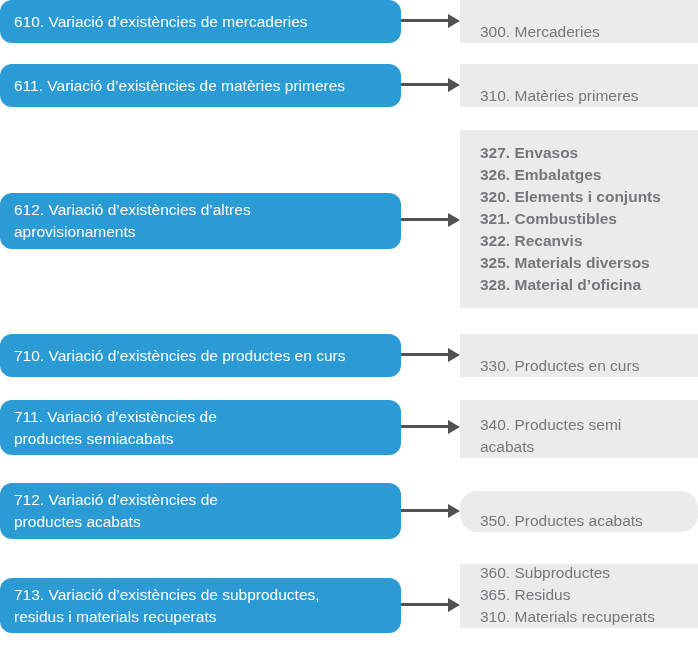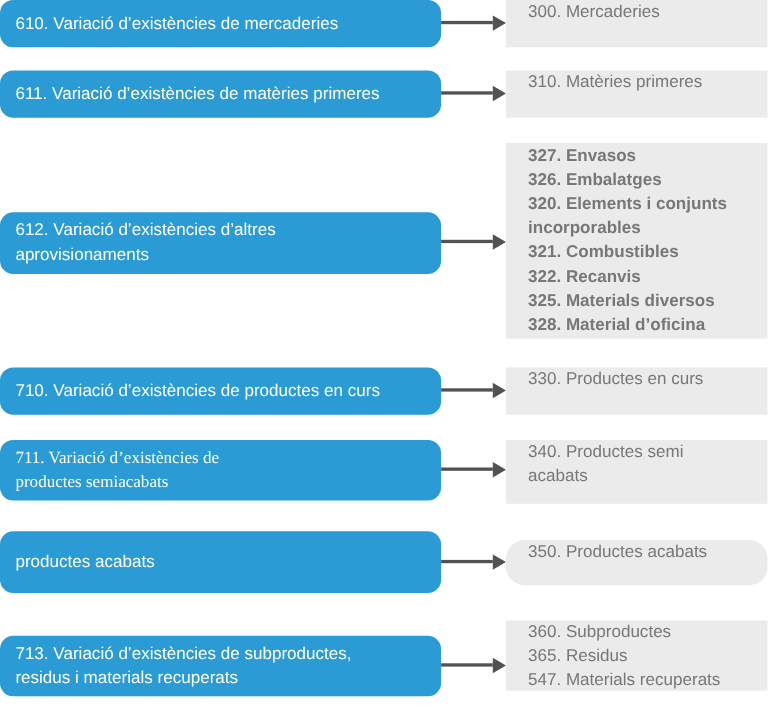--- a/index.html
+++ b/index.html
@@ -37,21 +37,21 @@
 
   
   .tgt {
     position: absolute;
     left: 460px;
     width: 238px;
     background: var(--gray-box, #EBEBEC);
     color: var(--gray-text, #76777A);
     display: flex;
     flex-direction: column;
-    justify-content: flex-start;
+    justify-content: flex-end;
     padding-left: 20px;
     padding-right: 6px;
     box-sizing: border-box;
   }
 
   
   .arrow {
     position: absolute;
     left: 401px;
     width: 59px;
@@ -74,21 +74,21 @@
     border-top: 7px solid transparent;
     border-bottom: 7px solid transparent;
     border-left: 12px solid var(--arrow, #515254);
   }
 
   
   .r1s { top: 0;    height: 43px; }   .r1g { top: 0;    height: 43px; }  .r1a { top: 14px;  }
   .r2s { top: 64px;  height: 43px; }  .r2g { top: 64px;  height: 43px; } .r2a { top: 78px;  }
   .r3s { top: 193px; height: 56px; }  .r3g { top: 130px; height: 178px; justify-content: center; font-weight: bold; } .r3a { top: 213px; }
   .r4s { top: 334px; height: 43px; }  .r4g { top: 334px; height: 43px; } .r4a { top: 348px; }
-  .r5s { top: 400px; height: 55px; font-family: Liberation Serif, serif; }  .r5g { top: 400px; height: 58px; } .r5a { top: 420px; }
+  .r5s { top: 400px; height: 55px; }  .r5g { top: 400px; height: 58px; } .r5a { top: 420px; }
   .r6s { top: 483px; height: 56px; }  .r6g { top: 491px; height: 41px; border-radius: 17px; } .r6a { top: 504px; }
   .r7s { top: 578px; height: 55px; }  .r7g { top: 564px; height: 64px; } .r7a { top: 598px; }
 
   .tl { white-space: nowrap; }
 </style>
 </head>
 <body>
 
 <div class="canvas">
 
@@ -124,21 +124,20 @@
       <div class="tl">aprovisionaments</div>
     </div>
     <div class="arrow r3a">
       <div class="line"></div>
       <div class="head"></div>
     </div>
     <div class="tgt r3g">
       <div class="tl">327. Envasos</div>
       <div class="tl">326. Embalatges</div>
       <div class="tl">320. Elements i conjunts</div>
-      <div class="tl">incorporables</div>
       <div class="tl">321. Combustibles</div>
       <div class="tl">322. Recanvis</div>
       <div class="tl">325. Materials diversos</div>
       <div class="tl">328. Material d’oficina</div>
     </div>
   </div>
 
   <div>
     <div class="src r4s">
       <div class="tl">710. Variació d’existències de productes en curs</div>
@@ -162,20 +161,21 @@
       <div class="head"></div>
     </div>
     <div class="tgt r5g">
       <div class="tl">340. Productes semi</div>
       <div class="tl">acabats</div>
     </div>
   </div>
 
   <div>
     <div class="src r6s">
+      <div class="tl">712. Variació d’existències de</div>
       <div class="tl">productes acabats</div>
     </div>
     <div class="arrow r6a">
       <div class="line"></div>
       <div class="head"></div>
     </div>
     <div class="tgt r6g">
       <div class="tl">350. Productes acabats</div>
     </div>
   </div>
@@ -185,17 +185,17 @@
       <div class="tl">713. Variació d’existències de subproductes,</div>
       <div class="tl">residus i materials recuperats</div>
     </div>
     <div class="arrow r7a">
       <div class="line"></div>
       <div class="head"></div>
     </div>
     <div class="tgt r7g">
       <div class="tl">360. Subproductes</div>
       <div class="tl">365. Residus</div>
-      <div class="tl">547. Materials recuperats</div>
+      <div class="tl">310. Materials recuperats</div>
     </div>
   </div>
 
 </div>
 
 </body></html>

